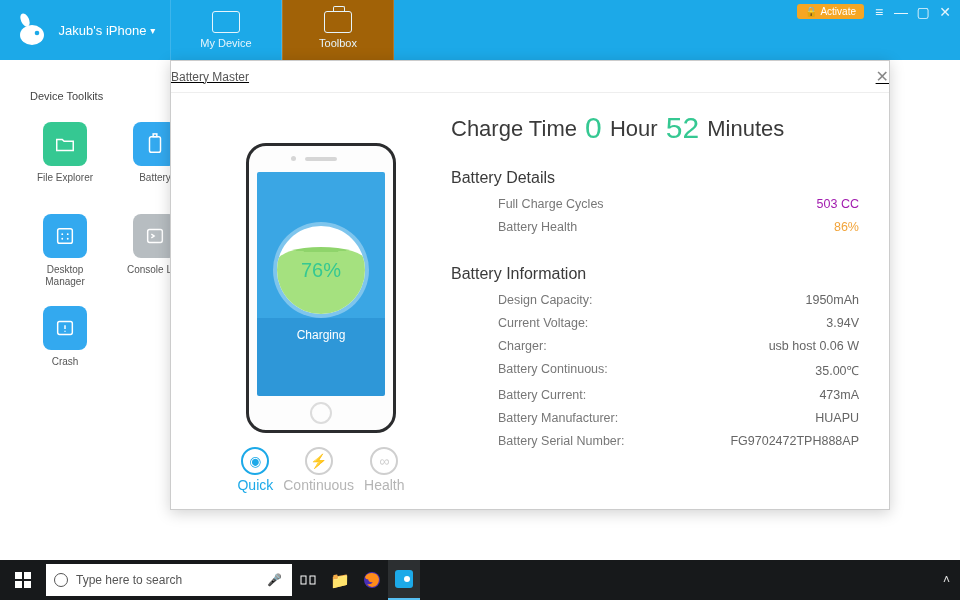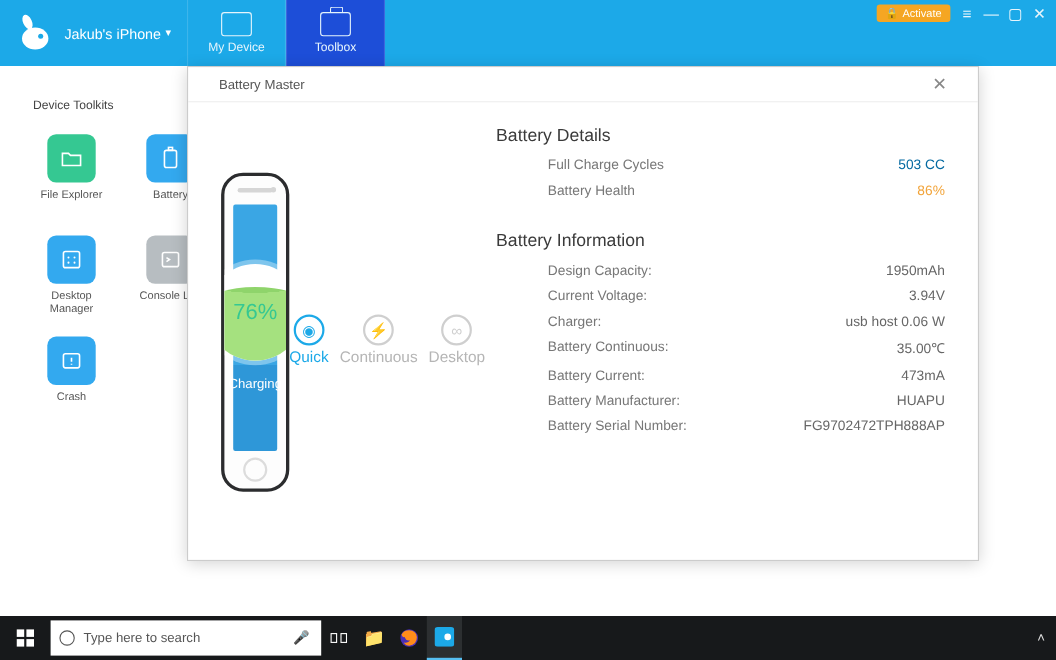--- a/index.html
+++ b/index.html
@@ -7,22 +7,22 @@
 
 .app-window { width: 960px; height: 560px; position: relative; }
 
 .titlebar { height: 60px; background: #1ca9e8; display: flex; align-items: stretch; color: #fff; position: relative; }
 .titlebar .logo { width: 170px; display: flex; align-items: center; justify-content: center; color: #fff; font-size: 13px; }
 .titlebar .logo .bunny { width: 36px; height: 36px; margin-right: 8px; display: flex; align-items: center; justify-content: center; }
 .titlebar .device-label { display: flex; align-items: center; }
 .titlebar .device-label .caret { margin-left: 4px; font-size: 10px; }
 
 .tabs { display: flex; height: 60px; }
-.tab { width: 90px; display: flex; flex-direction: column; align-items: center; justify-content: center; gap: 4px; font-size: 11px; color: #e6f5fc; cursor: pointer; border-left: 1px solid rgba(255,255,255,0.15); border-right: 1px solid rgba(255,255,255,0.15); }
-.tab.active { background: #1d4ed8; }
+.tab { width: 112px; display: flex; flex-direction: column; align-items: center; justify-content: center; gap: 4px; font-size: 11px; color: #e6f5fc; cursor: pointer; border-left: 1px solid rgba(255,255,255,0.15); border-right: 1px solid rgba(255,255,255,0.15); }
+.tab.active { background: #a16207; }
 .tab .tab-ico { width: 28px; height: 22px; border: 1.5px solid #e6f5fc; border-radius: 3px; position: relative; }
 .tab .tab-ico.toolbox::before { content: ""; position: absolute; top: -6px; left: 8px; width: 10px; height: 5px; border: 1.5px solid #e6f5fc; border-bottom: none; border-radius: 2px 2px 0 0; }
 
 .window-controls { position: absolute; right: 8px; top: 4px; display: flex; align-items: center; gap:8px; }
 .activate-btn { background: #f5a623; color: #fff; font-size: 10px; padding: 2px 8px; border-radius: 3px; display: flex; align-items: center; gap:3px; cursor:pointer; }
 .ctrl-ico { width: 14px; height: 14px; color: #e6f5fc; cursor: pointer; display: flex; align-items: center; justify-content: center; font-size:14px; line-height:1; }
 
 .body { position: relative; height: 500px; background: #fff; }
 
 .toolkits { position: absolute; left: 30px; top: 30px; }
@@ -31,28 +31,28 @@
 .tk { display: flex; flex-direction: column; align-items: center; text-align: center; font-size: 10px; color: #555; cursor: pointer; }
 .tk .tile { width: 44px; height: 44px; border-radius: 8px; display: flex; align-items: center; justify-content: center; margin-bottom: 6px; }
 .tile svg { width: 22px; height: 22px; stroke:#fff; fill:none; stroke-width:1.6; }
 .green { background: #35c892; }
 .blue  { background: #33a9ef; }
 .gray  { background: #b7bdc1; }
 
 .tk .lbl { line-height: 1.2; min-height: 24px; }
 
 .modal { position: absolute; left: 170px; top: 0; width: 720px; height: 450px; background: #fff; border: 1px solid #ccc; box-shadow: 0 3px 14px rgba(0,0,0,0.18); }
-.modal-header { height: 32px; display: flex; align-items: center; justify-content: space-between; padding: 0 28px; border-bottom: 1px solid #eee; }
+.modal-header { height: 32px; display: flex; align-items: center; justify-content: space-between; padding: 0 0; border-bottom: 1px solid #eee; text-decoration: underline; }
 .modal-title { font-size: 12px; color: #555; }
 .modal-close { font-size: 16px; color: #888; cursor: pointer; }
 
 .modal-body { display: flex; padding: 18px 30px; height: 418px; }
 
 
-.phone-wrap { width: 240px; display: flex; align-items: center; justify-content: flex-end; }
+.phone-wrap { width: 240px; display: flex; flex-direction: column; align-items: center; justify-content: flex-end; }
 .phone { width: 150px; height: 290px; border: 3px solid #2b2c2e; border-radius: 20px; background: #fdfdfd; position: relative; overflow: hidden; }
 .phone::before, .phone::after { content:""; position:absolute; background:#2b2c2e; }
 .phone::before { left:-4px; top:60px; width:3px; height:26px; border-radius:2px; box-shadow: 0 34px 0 #2b2c2e, 0 68px 0 #2b2c2e; }
 .phone::after { right:-4px; top:80px; width:3px; height:32px; border-radius:2px; }
 .phone .speaker { position:absolute; top:11px; left:50%; transform:translateX(-50%); width:32px; height:4px; background:#d6d6d6; border-radius:3px; }
 .phone .camdot { position:absolute; top:10px; left:42px; width:5px; height:5px; background:#d6d6d6; border-radius:50%; }
 .phone .screen { position:absolute; top:26px; left:8px; right:8px; bottom:34px; background: linear-gradient(#3aa6e4 0%, #3aa6e4 65%, #2e97d8 65%, #2e97d8 100%); border-radius: 2px; display:flex; flex-direction:column; align-items:center; justify-content:center; }
 .phone .home { position:absolute; bottom:6px; left:50%; transform:translateX(-50%); width:22px; height:22px; border:2px solid #dcdcdc; border-radius:50%; }
 .gauge { width: 88px; height: 88px; border-radius: 50%; background: #fff; position: relative; display:flex; align-items:center; justify-content:center; color:#35c892; font-size:20px; box-shadow: 0 0 0 4px rgba(255,255,255,0.35); overflow:hidden; }
 .gauge::after { content:""; position:absolute; left:0; right:0; bottom:0; height:76%; background: radial-gradient(ellipse 70% 14% at 50% 0%, #8fd46b 55%, #a5e17f 56%); border-top-left-radius:50% 22%; border-top-right-radius:50% 20%; }
@@ -66,21 +66,21 @@
 .mode .ml { font-size:14px; color:#b5b5b5; }
 .mode.active .ml { color:#1ca9e8; }
 
 .info-wrap { flex: 1; padding-left: 10px; color:#4a4a4a; }
 .charge-time { font-size: 22px; color:#3a3a3a; margin-bottom: 24px; font-weight:400; }
 .charge-time .big-num { color:#35c892; font-size: 30px; font-weight:400; vertical-align:-2px; padding:0 2px; }
 .sect-h { font-size: 16px; color:#3a3a3a; margin-bottom:10px; margin-top:4px; font-weight:500; }
 .row { display:flex; justify-content:space-between; font-size:12.5px; color:#777; margin-bottom:9px; }
 .row .k { color:#777;margin-left:47px; }
 .row .v { color:#666; }
-.row .v.green-t { color:#0369a1;text-align:center; }
+.row .v.green-t { color:#a21caf;text-align:center; }
 .row .v.orange-t { color:#f2a43a; }
 .spacer20 { height:18px; }
 
 
 .taskbar { position:absolute; left:0; right:0; bottom:0; height:40px; background:#17191b; display:flex; align-items:center; color:#fff; }
 .taskbar .start { width:46px; height:40px; display:flex; align-items:center; justify-content:center; }
 .taskbar .start svg { width:16px; height:16px; }
 .taskbar .search { display:flex; align-items:center; background:#fff; color:#555; height:32px; width:246px; margin-left:0; font-size:12px; padding-left:8px; gap:8px; }
 .taskbar .search .mic { margin-left:auto; margin-right:10px; color:#555; }
 .taskbar .cortana-circle { width:14px; height:14px; border:1.5px solid #555; border-radius:50%; }
@@ -206,26 +206,33 @@
             <div class="mode active">
               <div class="circ">◉</div>
               <div class="ml">Quick</div>
             </div>
             <div class="mode">
               <div class="circ">⚡</div>
               <div class="ml">Continuous</div>
             </div>
             <div class="mode">
               <div class="circ">∞</div>
-              <div class="ml">Desktop</div>
+              <div class="ml">Health</div>
             </div>
           </div>
         </div>
 
         <div class="info-wrap">
+          <div class="charge-time">
+            <span>Charge Time</span>
+            <span class="big-num">0</span>
+            <span>Hour</span>
+            <span class="big-num">52</span>
+            <span>Minutes</span>
+          </div>
 
           <div class="sect-h">Battery Details</div>
           <div class="row">
               <span class="k">Full Charge Cycles</span>
               <span class="v green-t">503 CC</span>
             </div>
           <div class="row">
               <span class="k">Battery Health</span>
               <span class="v orange-t">86%</span>
             </div>

